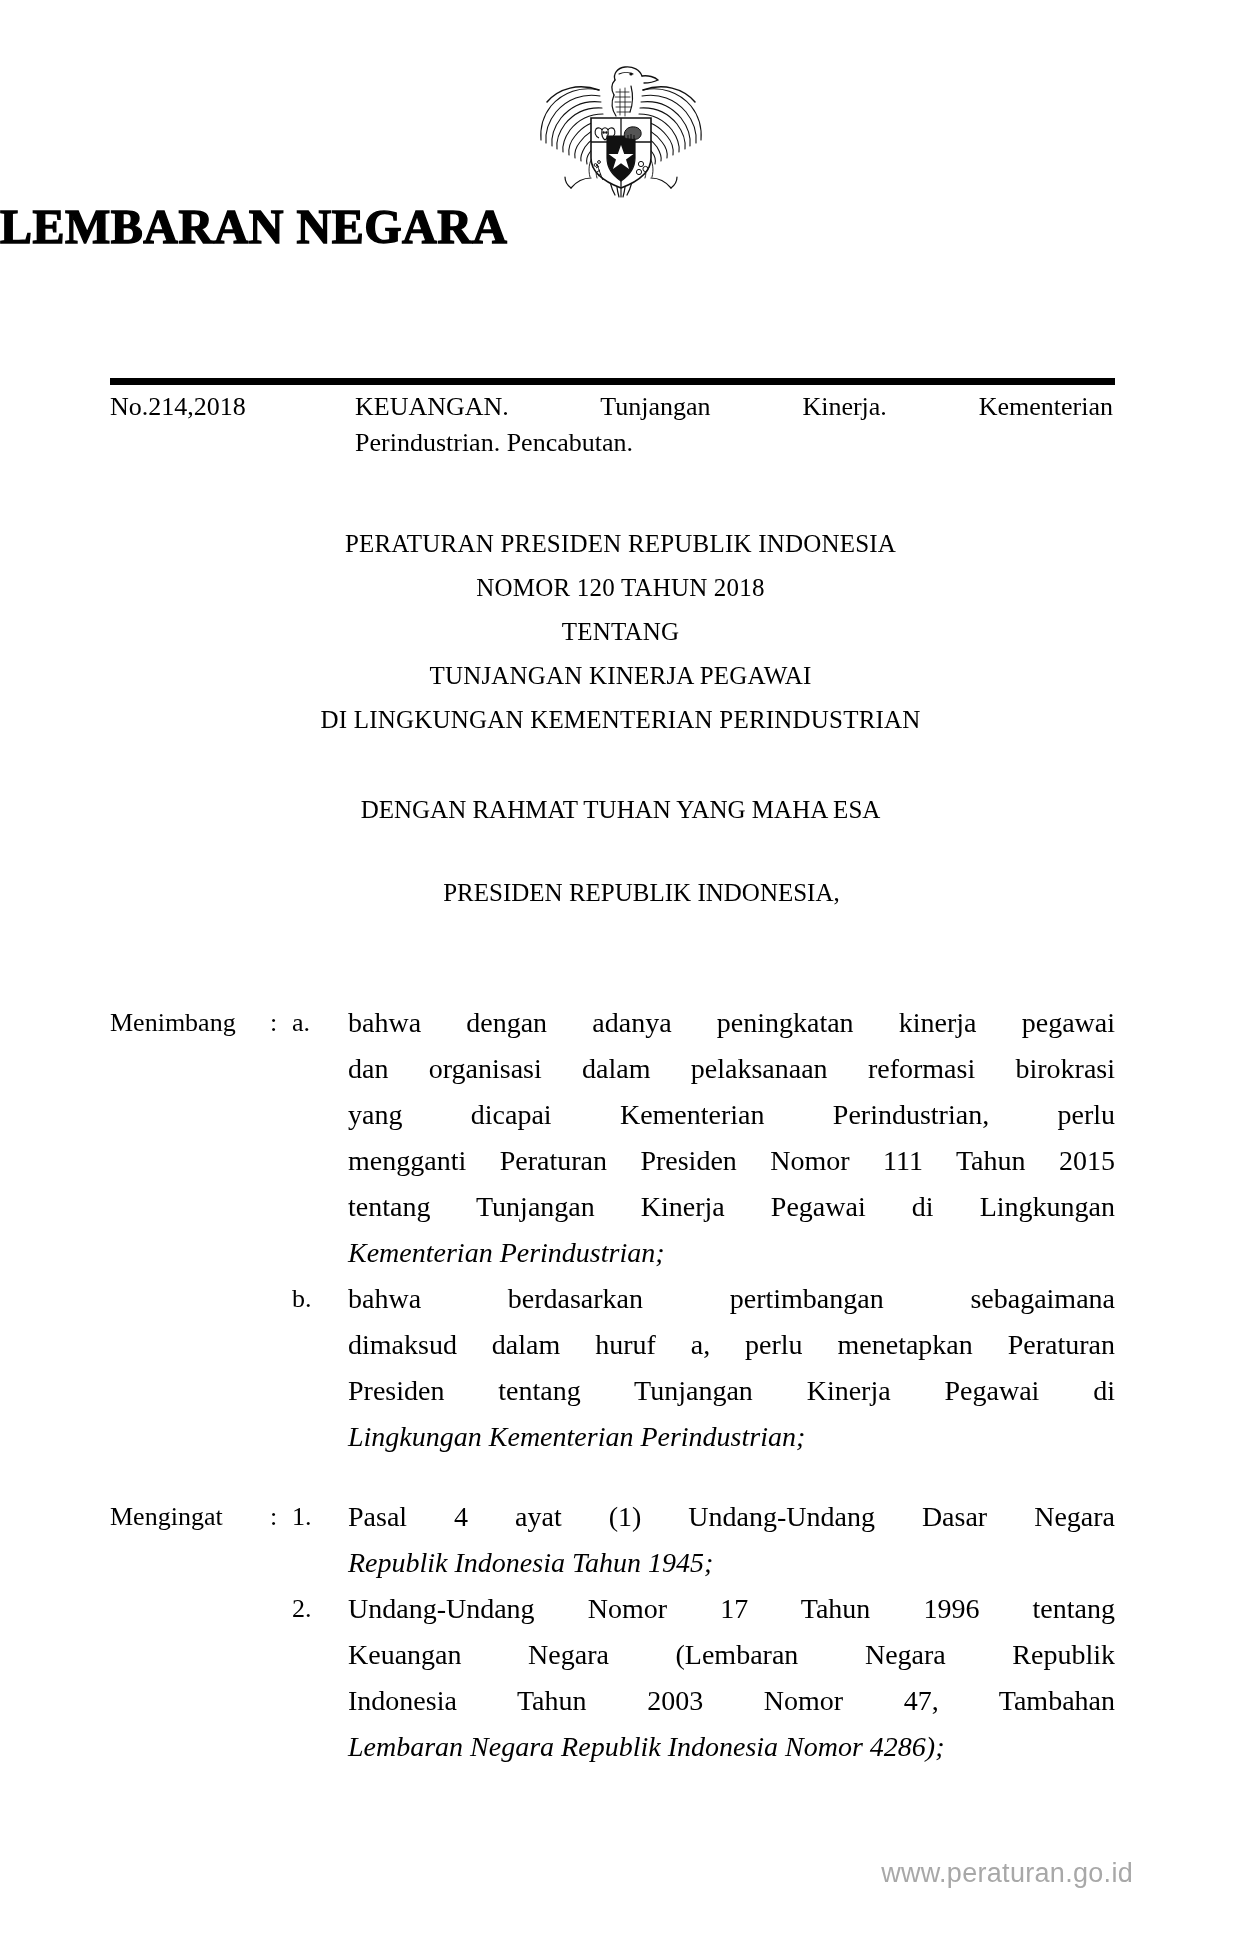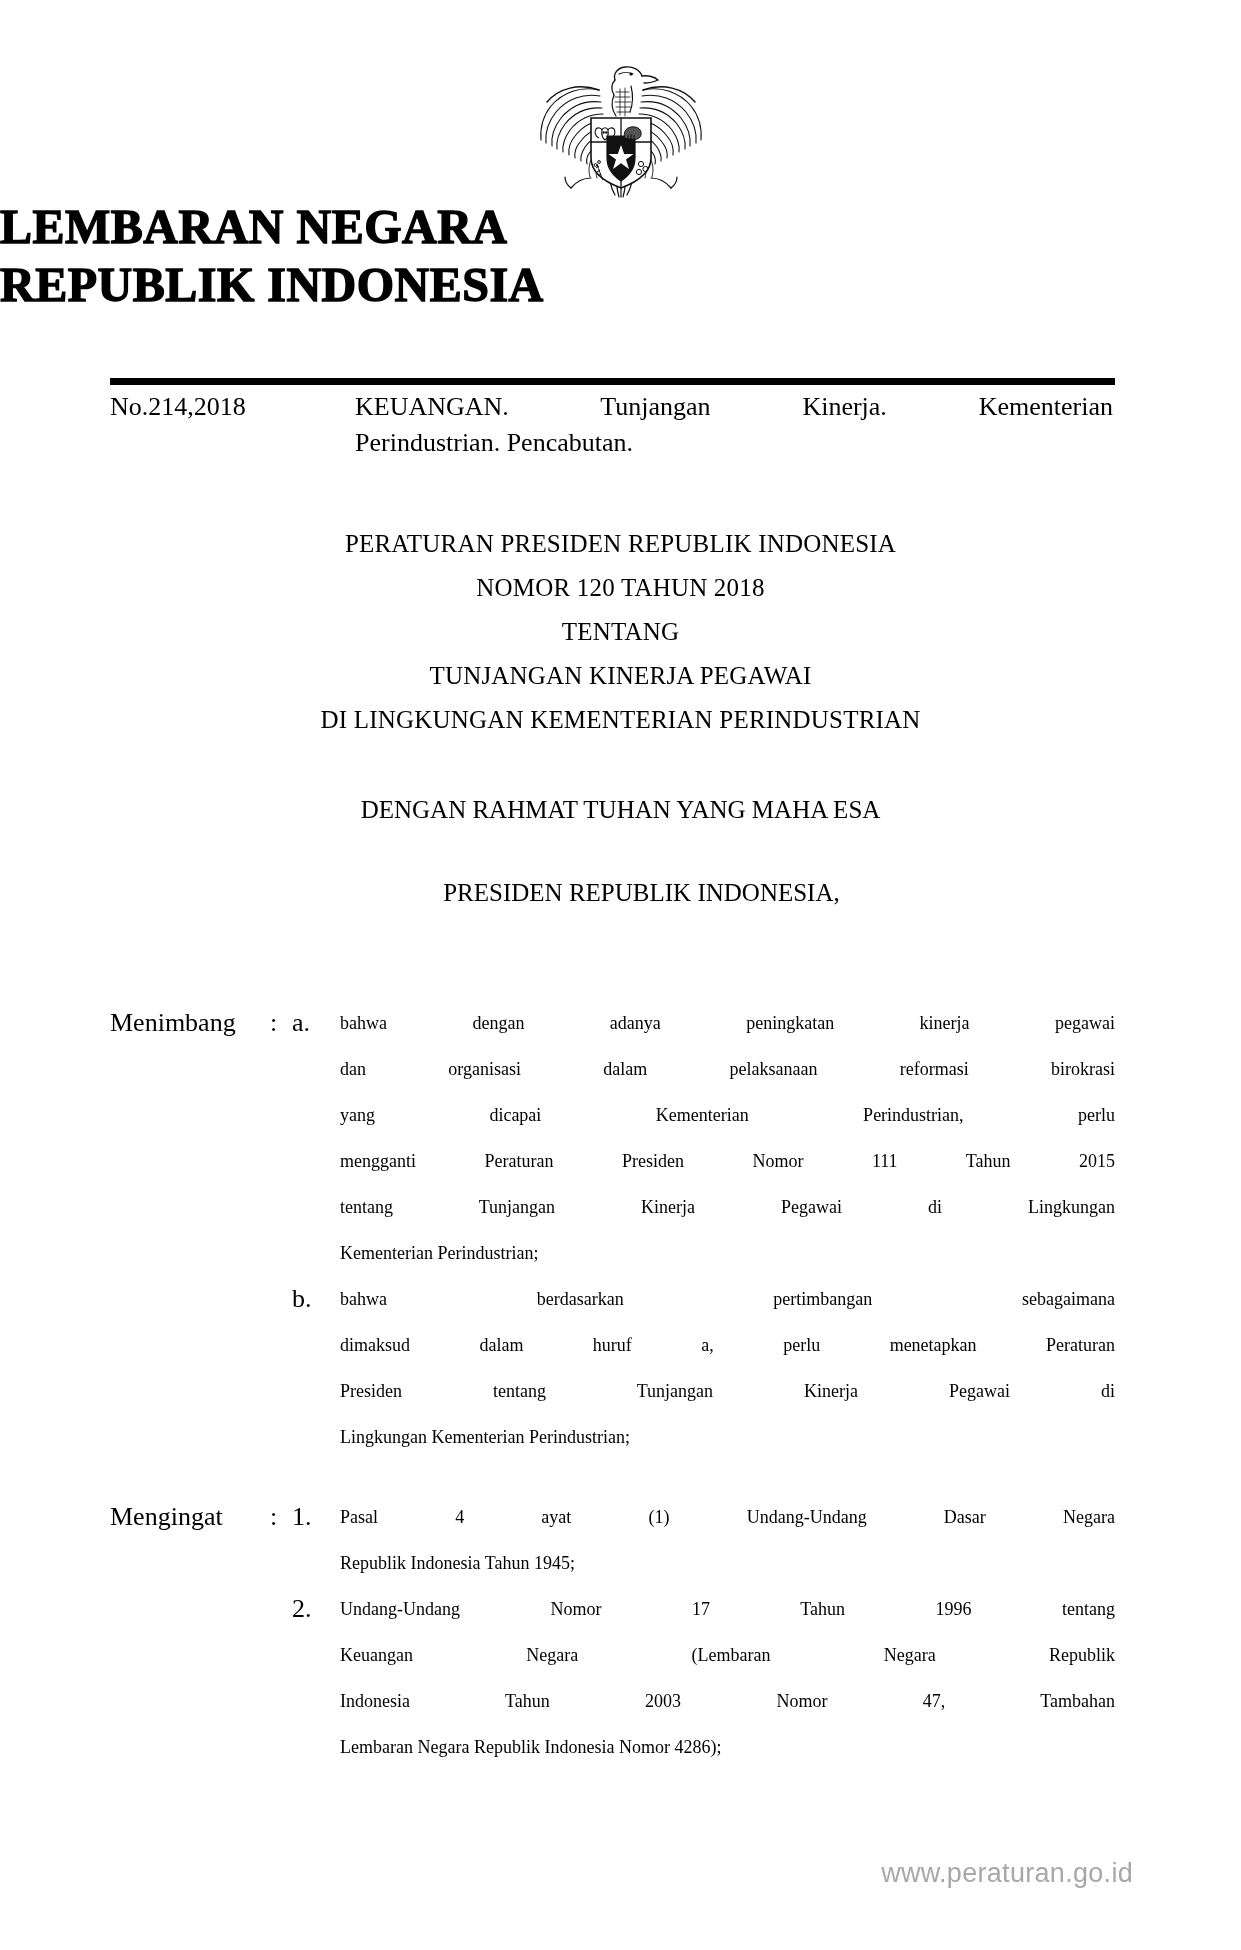--- a/index.html
+++ b/index.html
@@ -154,32 +154,34 @@
     line-height: 46px;
   }
   .clause-marker {
     flex: 0 0 48px;
     width: 48px;
     font-size: 26px;
     line-height: 46px;
   }
   .clause-body {
     flex: 1 1 auto;
-    font-size: 18px;
+    font-size: 28px;
     line-height: 46px;
     text-align: justify;
     text-justify: inter-word;
+    margin-left: 8px;
   }
   .clause-body .jline {
     display: block;
     text-align: justify;
     text-align-last: justify;
   }
   .clause-body .jline.last {
     text-align-last: left;
+    font-style: italic;
   }
 
   
   .footer-watermark {
     position: absolute;
     top: 1858px;
     left: 0;
     width: 1113px;
     text-align: right;
     font-family: "Liberation Sans", "DejaVu Sans", sans-serif;
@@ -303,21 +305,20 @@
           <circle cx="120" cy="112" r="2.6"></circle>
           <circle cx="124.5" cy="117" r="2.6"></circle>
           <circle cx="118" cy="120" r="2.6"></circle>
         </g>
       </g>
     </svg>
   </div>
 
   <div class="masthead">
     <div class="masthead-line">LEMBARAN NEGARA</div>
-    <div class="masthead-line">REPUBLIK INDONESIA</div>
   </div>
 
   <div class="head-rule"></div>
 
   <div class="gazette-row">
     <div class="gazette-no">No.214,2018</div>
     <div class="gazette-subject">
       <span class="jline">KEUANGAN. Tunjangan Kinerja. Kementerian</span>
       <span class="jline last">Perindustrian. Pencabutan.</span>
     </div>

